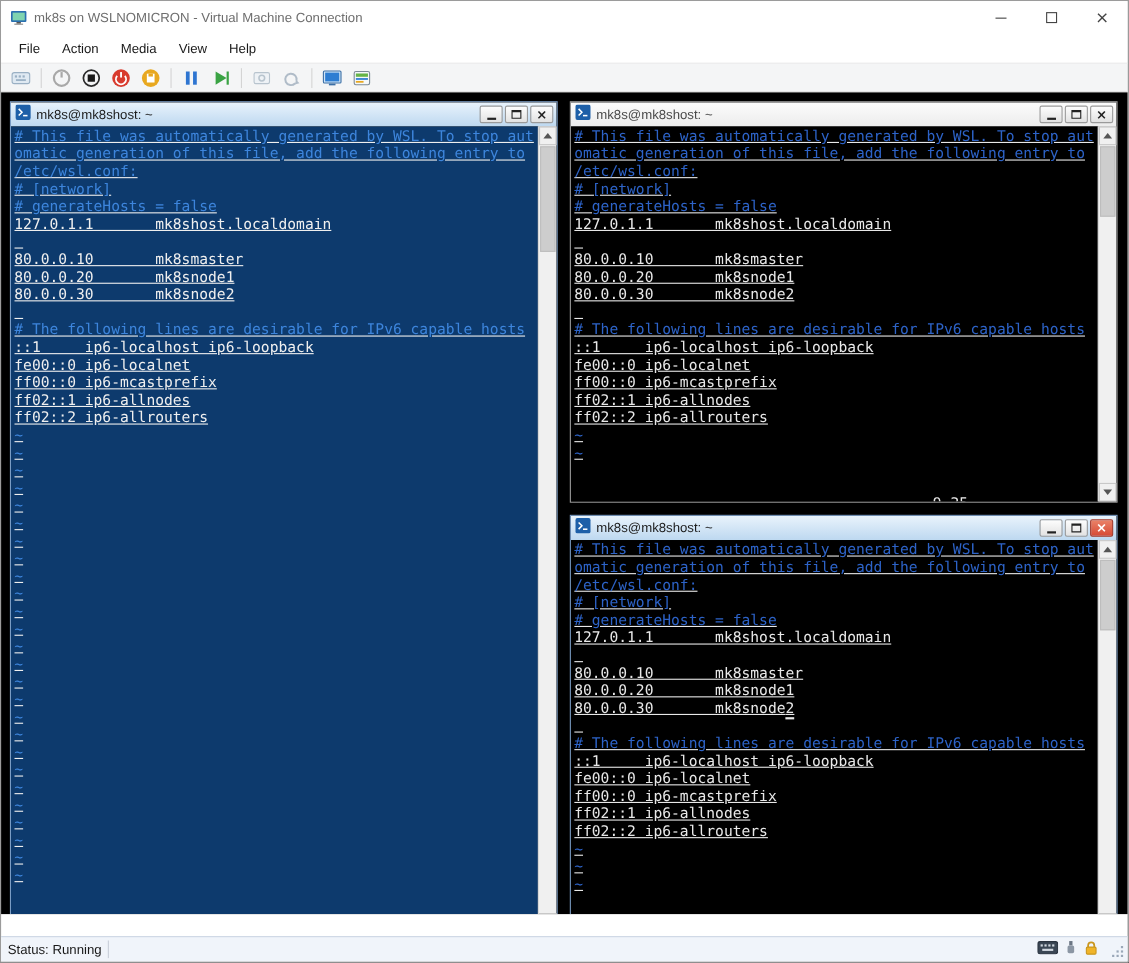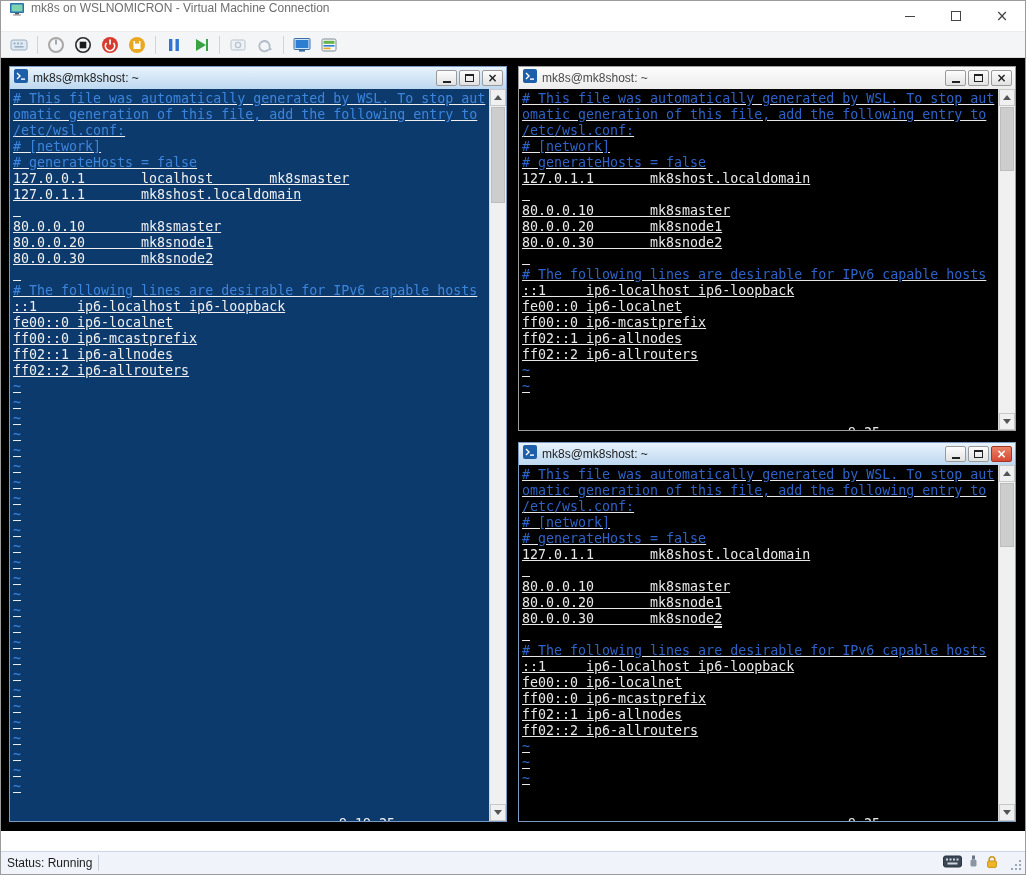--- a/index.html
+++ b/index.html
@@ -2,21 +2,21 @@
 <html><head>
 <meta charset="utf-8">
 <style>
   * { margin:0; padding:0; box-sizing:border-box; }
   html,body { width:1026px; height:875px; overflow:hidden; background:#000; }
   body { font-family:"Liberation Sans", sans-serif; }
 
   .vm-window { position:absolute; inset:0; display:flex; flex-direction:column; background:#fff; border:1px solid #9b9b9b; }
 
   
-  .titlebar { height:30px; background:#fff; display:flex; flex:0 0 auto; }
+  .titlebar { height:30px; background:#fff; display:flex; align-items:center; flex:0 0 auto; }
   .titlebar .app-icon { margin:0 6px 0 8px; display:flex; }
   .titlebar .app-title { font-size:12px; color:#6e6e6e; flex:1 1 auto; white-space:nowrap; overflow:hidden; }
   .win-btns { display:flex; height:100%; }
   .wbtn { width:46px; height:100%; display:flex; align-items:center; justify-content:center; }
   .g-wmin { width:10px; height:1px; background:#444; display:block; }
   .g-wmax { width:10px; height:10px; border:1px solid #444; display:block; }
   .g-wclose { font:15px/15px "DejaVu Sans", sans-serif; color:#444; }
 
   
   .menubar { height:26px; background:#fff; display:flex; align-items:center; padding-left:6px; flex:0 0 auto; }
@@ -98,20 +98,27 @@
         </span>
       <span class="wbtn">
           <span class="g-wmax"></span>
         </span>
       <span class="wbtn">
           <span class="g-wclose">×</span>
         </span>
     </span>
   </div>
 
+  <div class="menubar">
+    <span class="menu-item">File</span>
+    <span class="menu-item">Action</span>
+    <span class="menu-item">Media</span>
+    <span class="menu-item">View</span>
+    <span class="menu-item">Help</span>
+  </div>
 
   <div class="toolbar">
     <span class="tool-btn">
       <svg width="20" height="20" viewBox="0 0 20 20">
         <rect x="2" y="5" width="16" height="10" rx="2" fill="#dfe9f2" stroke="#9ab0c4"></rect>
         <rect x="4.5" y="7.5" width="2" height="2" fill="#9ab0c4"></rect>
           <rect x="8" y="7.5" width="2" height="2" fill="#9ab0c4"></rect>
           <rect x="11.5" y="7.5" width="2" height="2" fill="#9ab0c4"></rect>
         <rect x="5.5" y="11" width="9" height="1.6" fill="#9ab0c4"></rect>
       </svg>
@@ -212,21 +219,20 @@
         </span>
       </div>
       <div class="term-body">
         <div class="term-content theme-blue">
           <div class="term-text">
               <div class="trow"><span class="sg-c"># This file was automatically generated by WSL. To stop aut</span></div>
               <div class="trow"><span class="sg-c">omatic generation of this file, add the following entry to</span></div>
               <div class="trow"><span class="sg-c">/etc/wsl.conf:</span></div>
               <div class="trow"><span class="sg-c"># [network]</span></div>
               <div class="trow"><span class="sg-c"># generateHosts = false</span></div>
-              <div class="trow"><span class="sg-n">127.0.0.1       localhost       mk8smaster</span></div>
               <div class="trow"><span class="sg-n">127.0.1.1       mk8shost.localdomain</span></div>
               <div class="trow"> </div>
               <div class="trow"><span class="sg-n">80.0.0.10       mk8smaster</span></div>
               <div class="trow"><span class="sg-n">80.0.0.20       mk8snode1</span></div>
               <div class="trow"><span class="sg-n">80.0.0.30       mk8snode2</span></div>
               <div class="trow"> </div>
               <div class="trow"><span class="sg-c"># The following lines are desirable for IPv6 capable hosts</span></div>
               <div class="trow"><span class="sg-n">::1     ip6-localhost ip6-loopback</span></div>
               <div class="trow"><span class="sg-n">fe00::0 ip6-localnet</span></div>
               <div class="trow"><span class="sg-n">ff00::0 ip6-mcastprefix</span></div>

